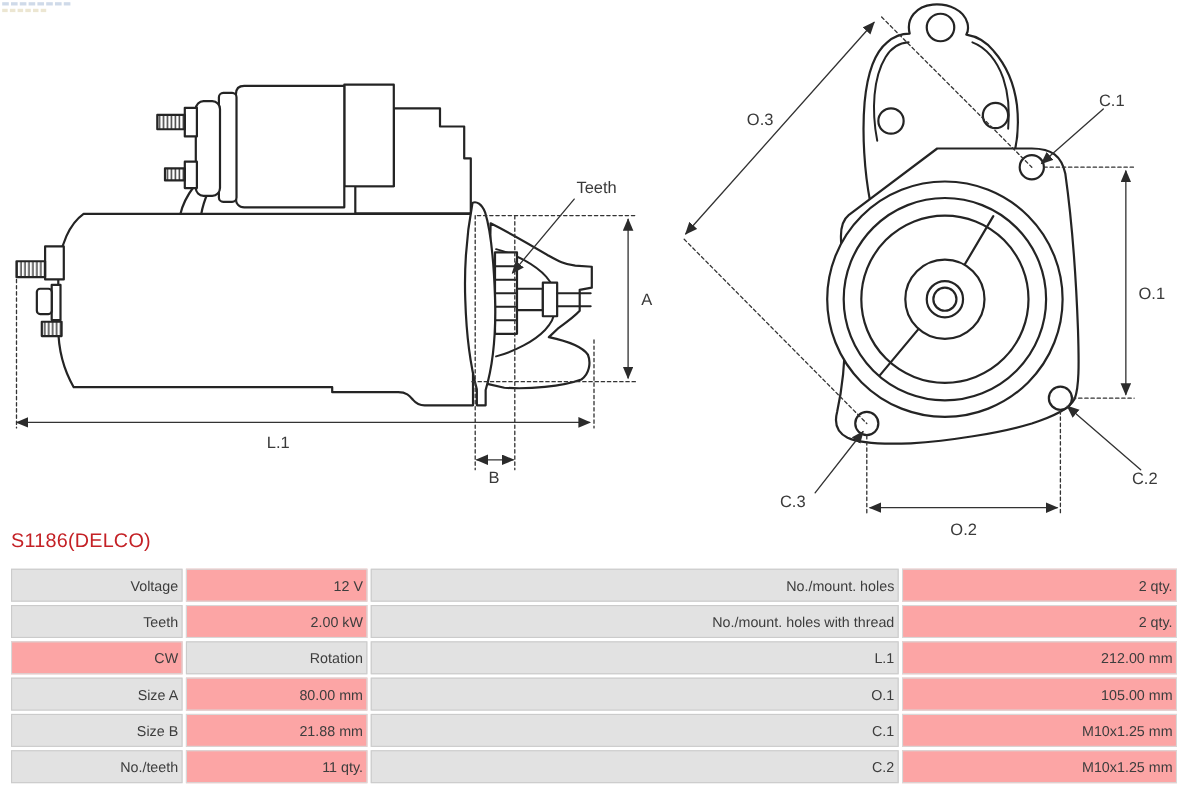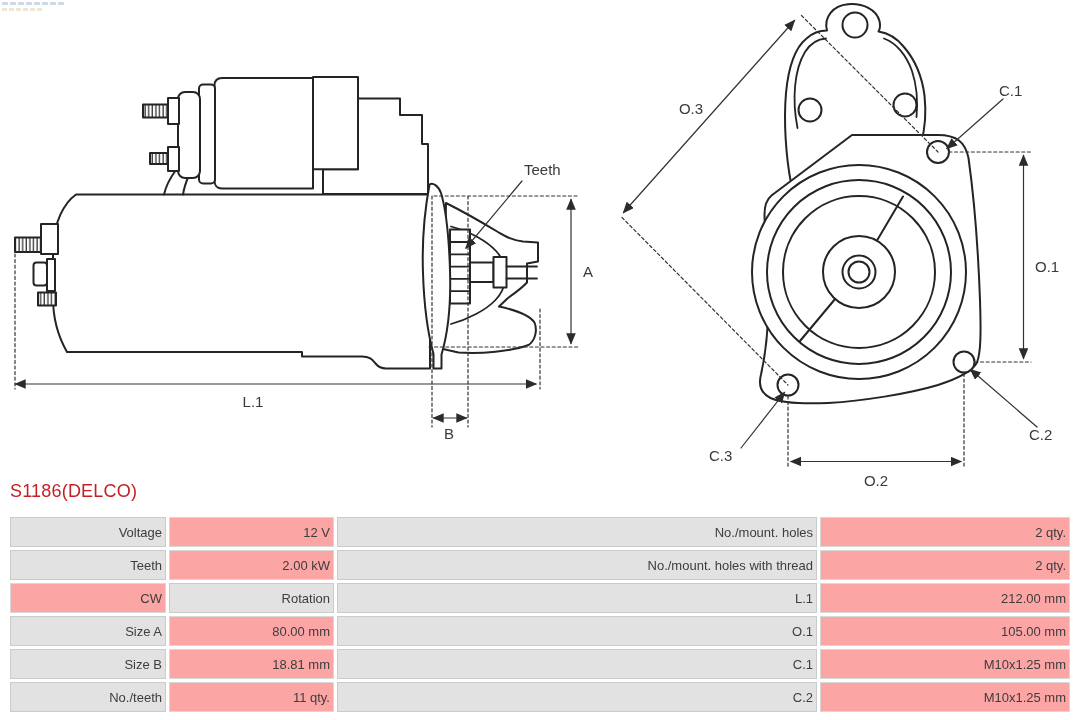--- a/index.html
+++ b/index.html
@@ -173,21 +173,21 @@
   <div class="cell lbl">Rotation</div>
   <div class="cell lbl">L.1</div>
   <div class="cell val">212.00 mm</div>
 
   <div class="cell lbl">Size A</div>
   <div class="cell val">80.00 mm</div>
   <div class="cell lbl">O.1</div>
   <div class="cell val">105.00 mm</div>
 
   <div class="cell lbl">Size B</div>
-  <div class="cell val">18.81 mm</div>
+  <div class="cell val">21.88 mm</div>
   <div class="cell lbl">C.1</div>
   <div class="cell val">M10x1.25 mm</div>
 
   <div class="cell lbl">No./teeth</div>
   <div class="cell val">11 qty.</div>
   <div class="cell lbl">C.2</div>
   <div class="cell val">M10x1.25 mm</div>
 </div>
 
 </body></html>

